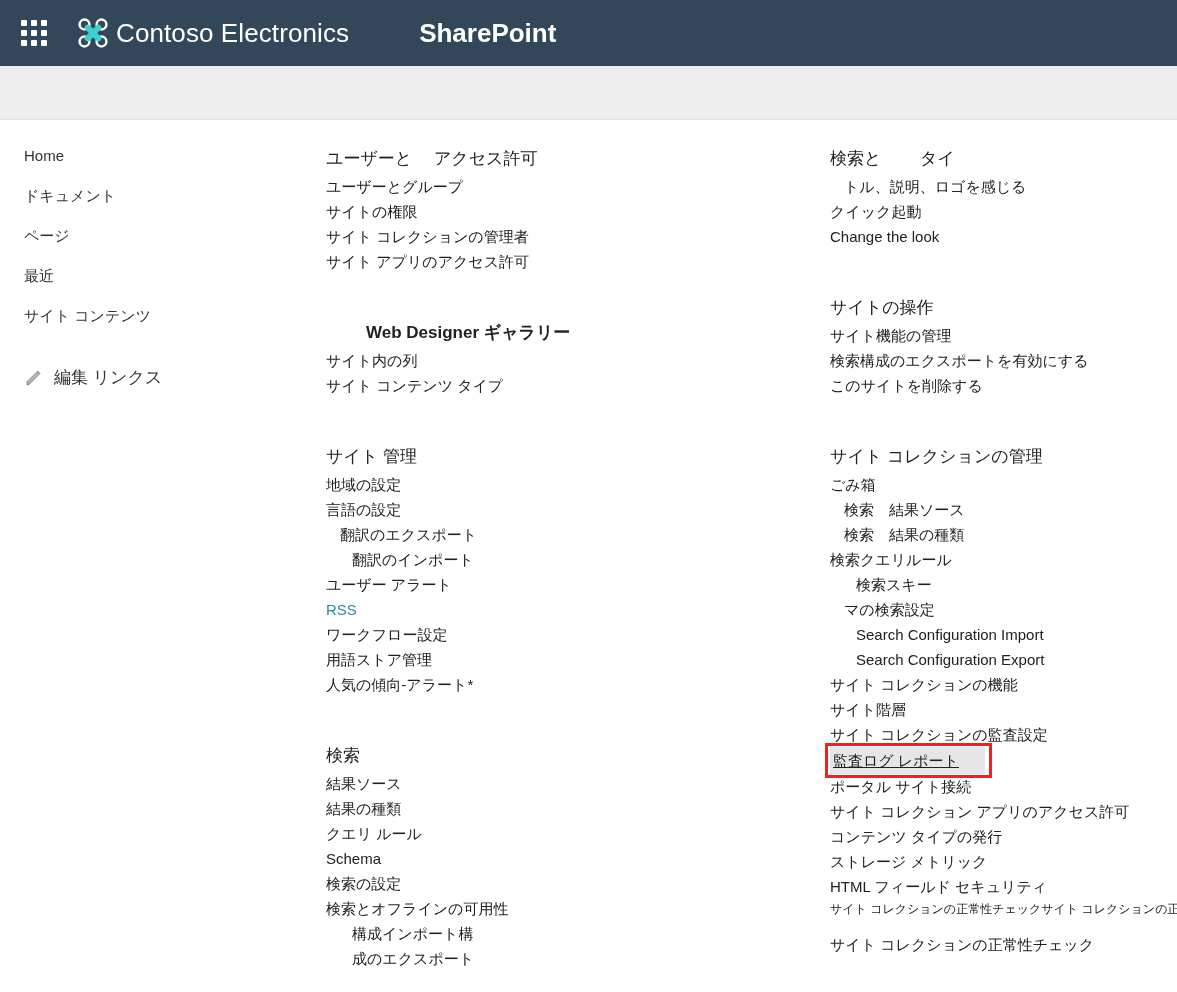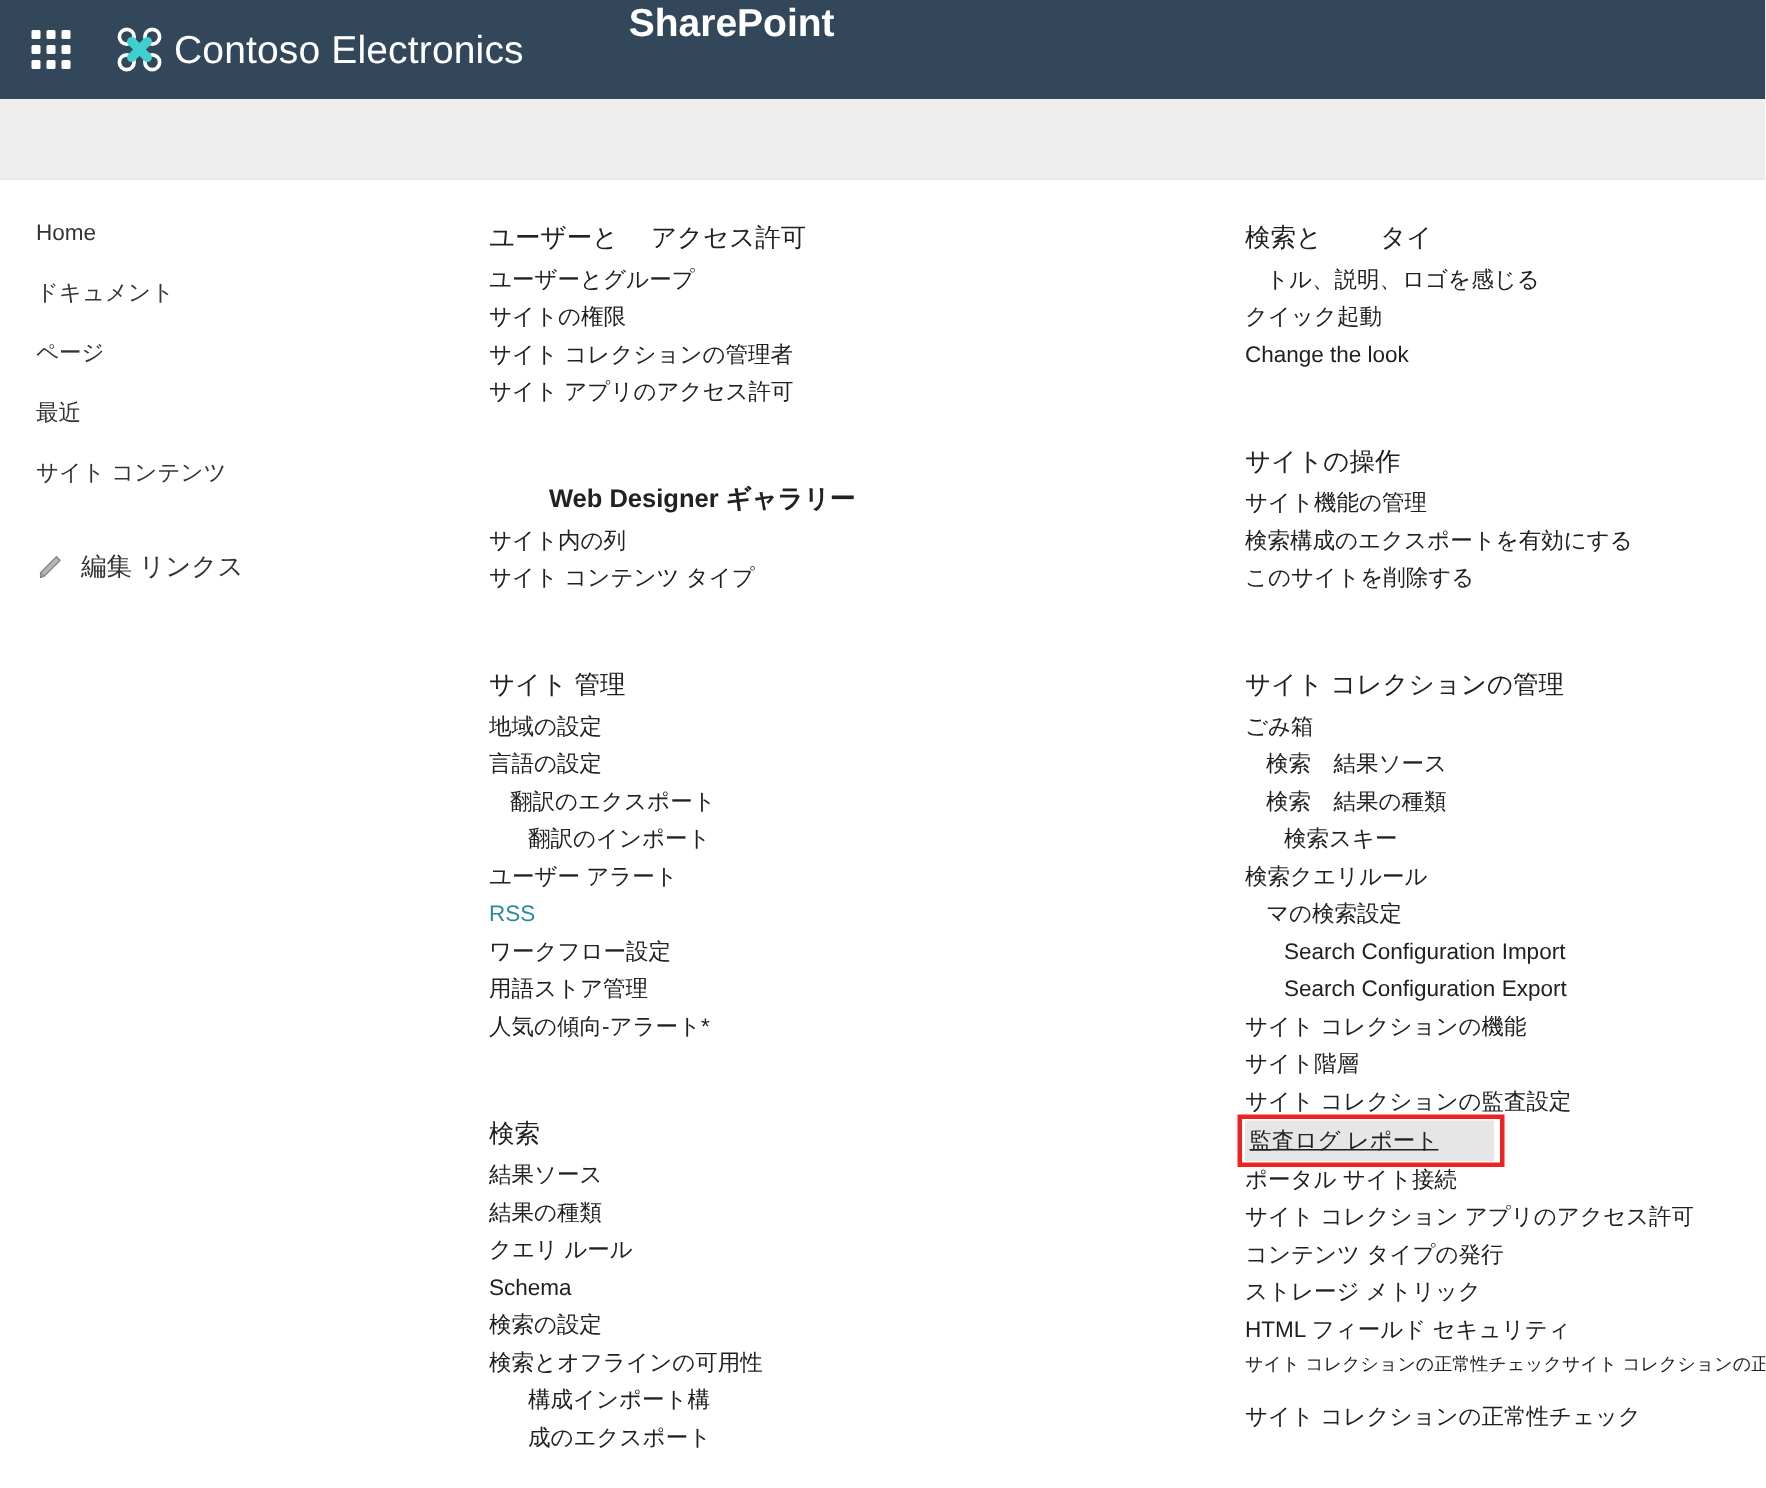--- a/index.html
+++ b/index.html
@@ -19,20 +19,21 @@
   }
 
   
   .suite-bar {
     position: absolute;
     top: 0; left: 0;
     width: 1177px;
     height: 66px;
     background: #33475b;
     display: flex;
+    align-items: center;
   }
   .waffle {
     width: 44px;
     margin-left: 12px;
     display: grid;
     grid-template-columns: repeat(3, 6px);
     grid-template-rows: repeat(3, 6px);
     gap: 4px;
     justify-content: center;
     align-content: center;
@@ -141,21 +142,21 @@
   .gap-sm { height: 12px; }
   .gap-lg { height: 46px; }
 
   
   .callout-wrap {
     position: relative;
     display: inline-block;
   }
   .callout-wrap .link {
     background: #e6e6e6;
-    padding: 1px 37px 1px 3px;
+    padding: 1px 26px 1px 3px;
     text-decoration: underline;
   }
   .callout-box {
     position: absolute;
     left: -5px;
     top: -4px;
     right: -7px;
     bottom: -4px;
     border: 3px solid #ee2222;
     pointer-events: none;
@@ -282,22 +283,22 @@
       <a class="link">このサイトを削除する</a>
     </section>
 
     <div class="gap-lg"></div>
 
     <section class="group">
       <div class="group-heading">サイト コレクションの管理</div>
       <a class="link">ごみ箱</a>
       <a class="link indent-1">検索　結果ソース</a>
       <a class="link indent-1">検索　結果の種類</a>
+      <a class="link">検索クエリルール</a>
       <a class="link indent-2">検索スキー</a>
-      <a class="link">検索クエリルール</a>
       <a class="link indent-1">マの検索設定</a>
       <a class="link indent-2">Search Configuration Import</a>
       <a class="link indent-2">Search Configuration Export</a>
       <a class="link">サイト コレクションの機能</a>
       <a class="link">サイト階層</a>
       <a class="link">サイト コレクションの監査設定</a>
 
       <div class="callout-wrap">
         <a class="link">監査ログ レポート</a>
         <span class="callout-box"></span>

